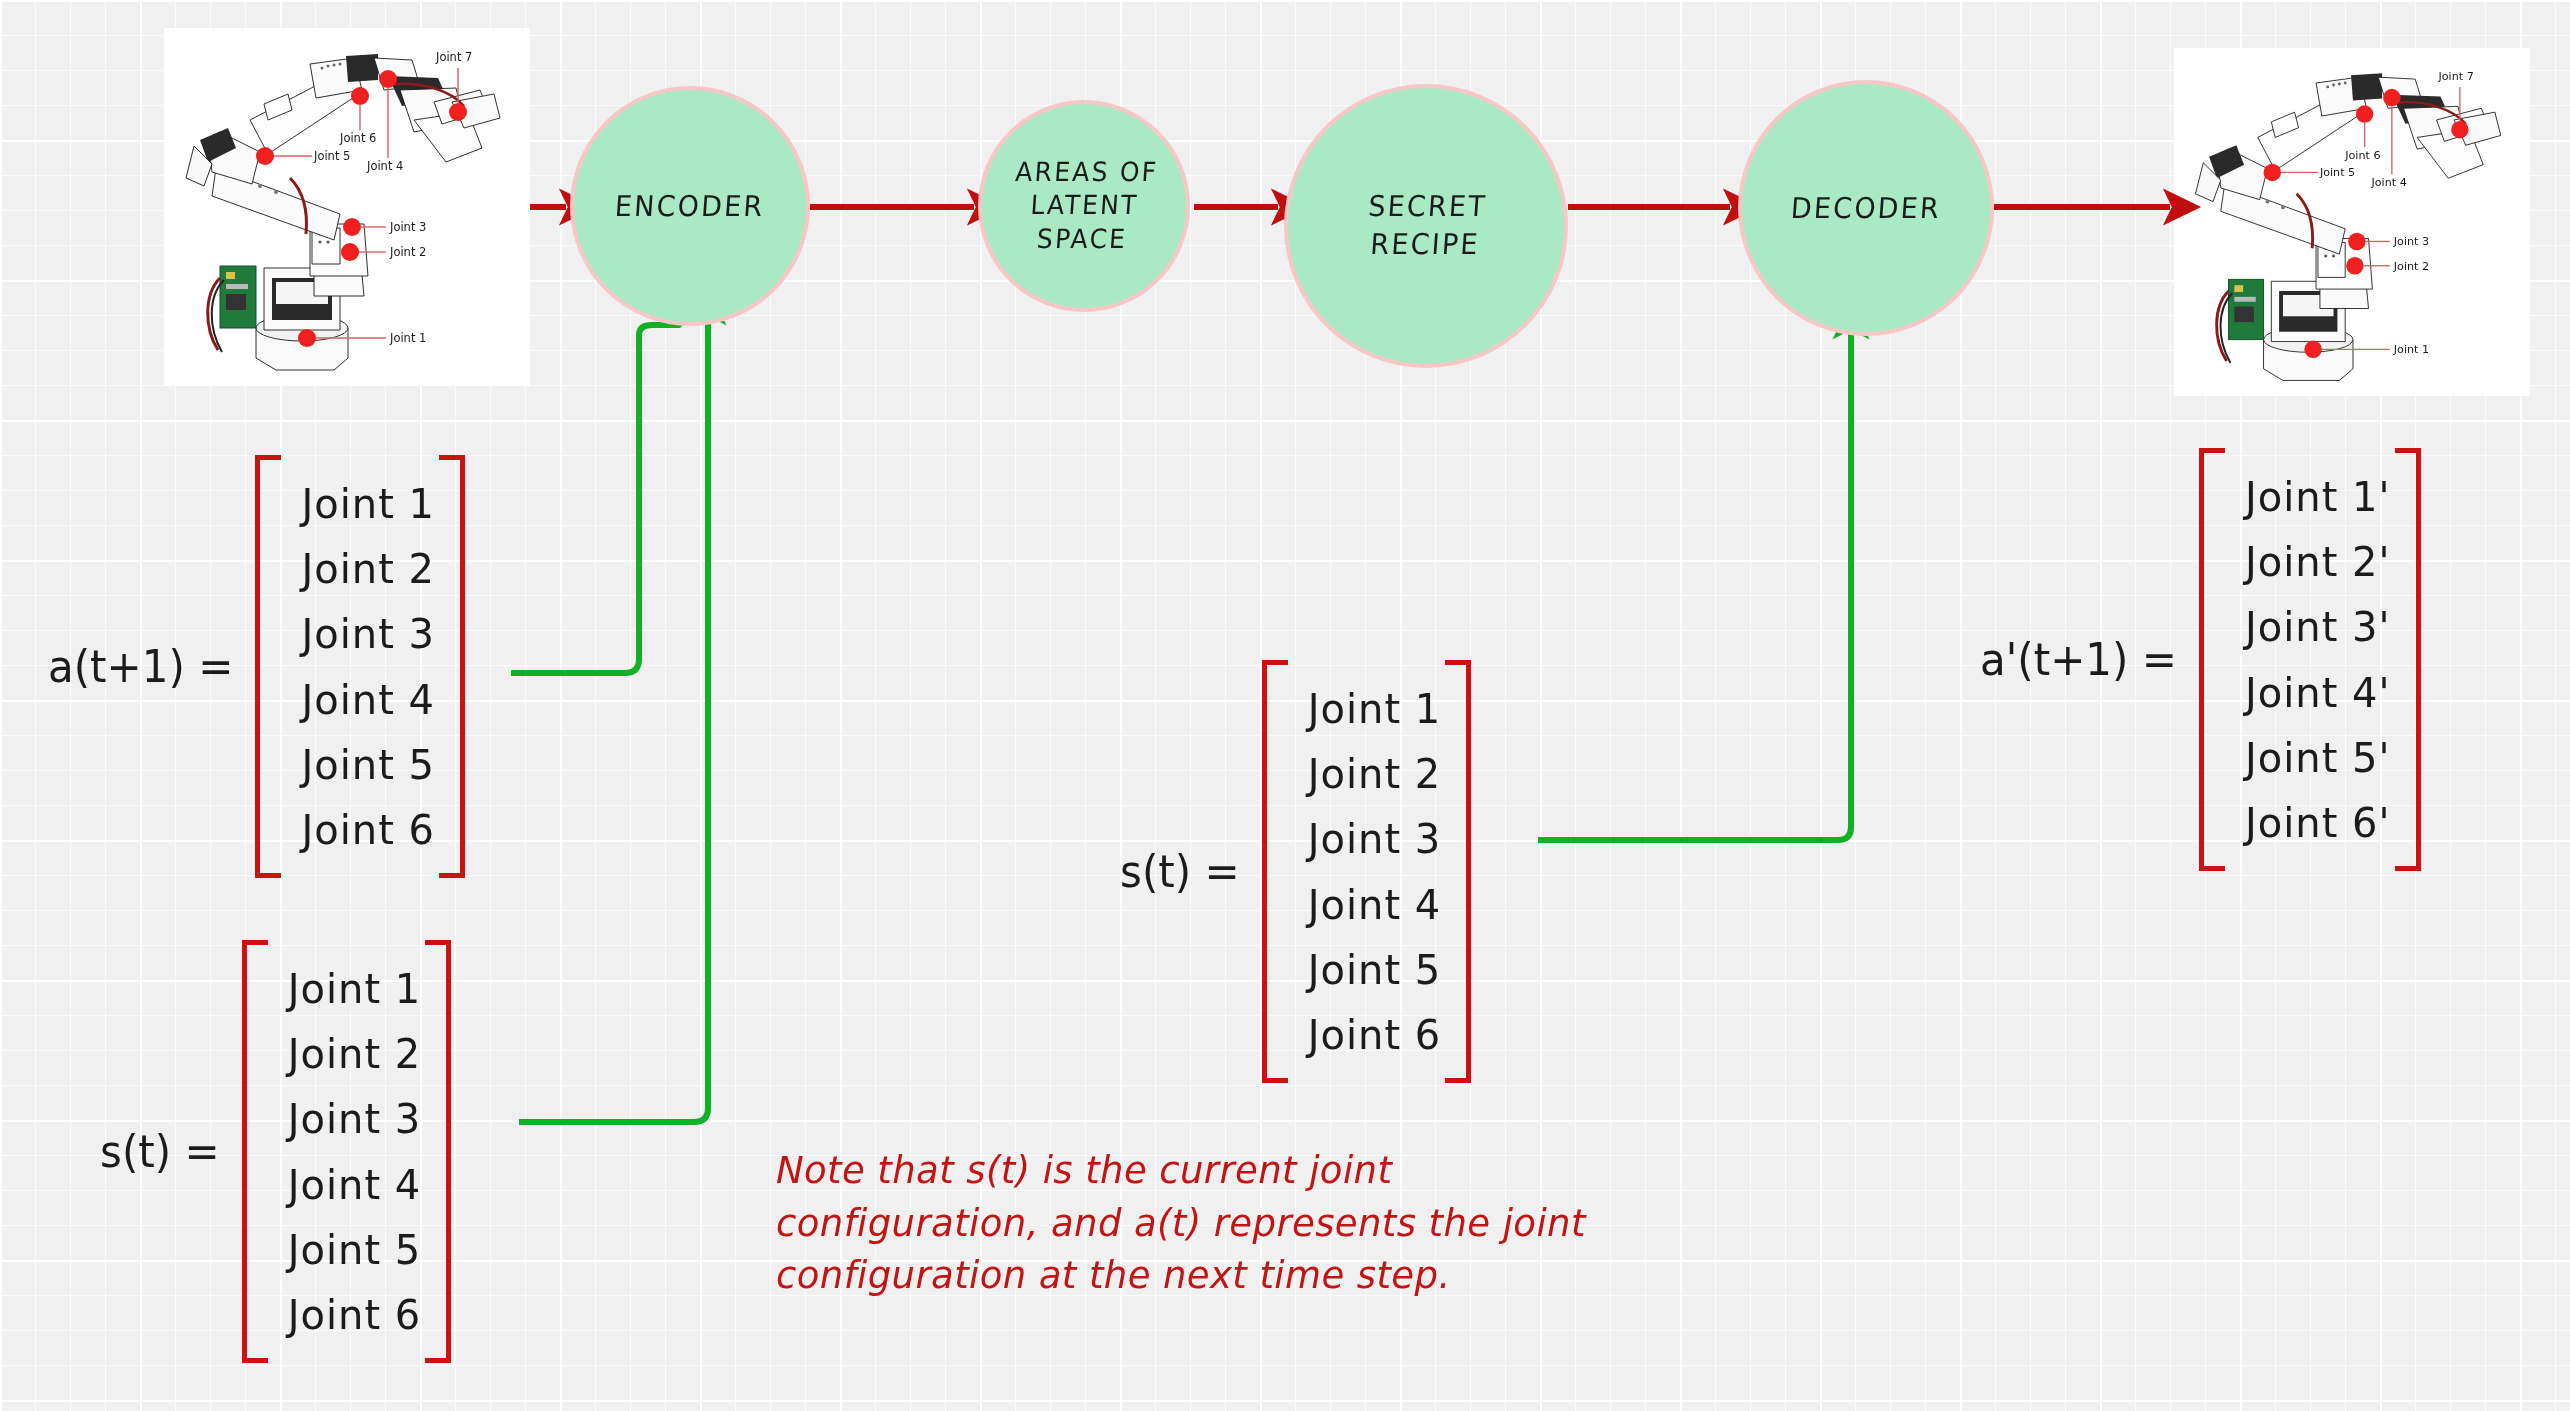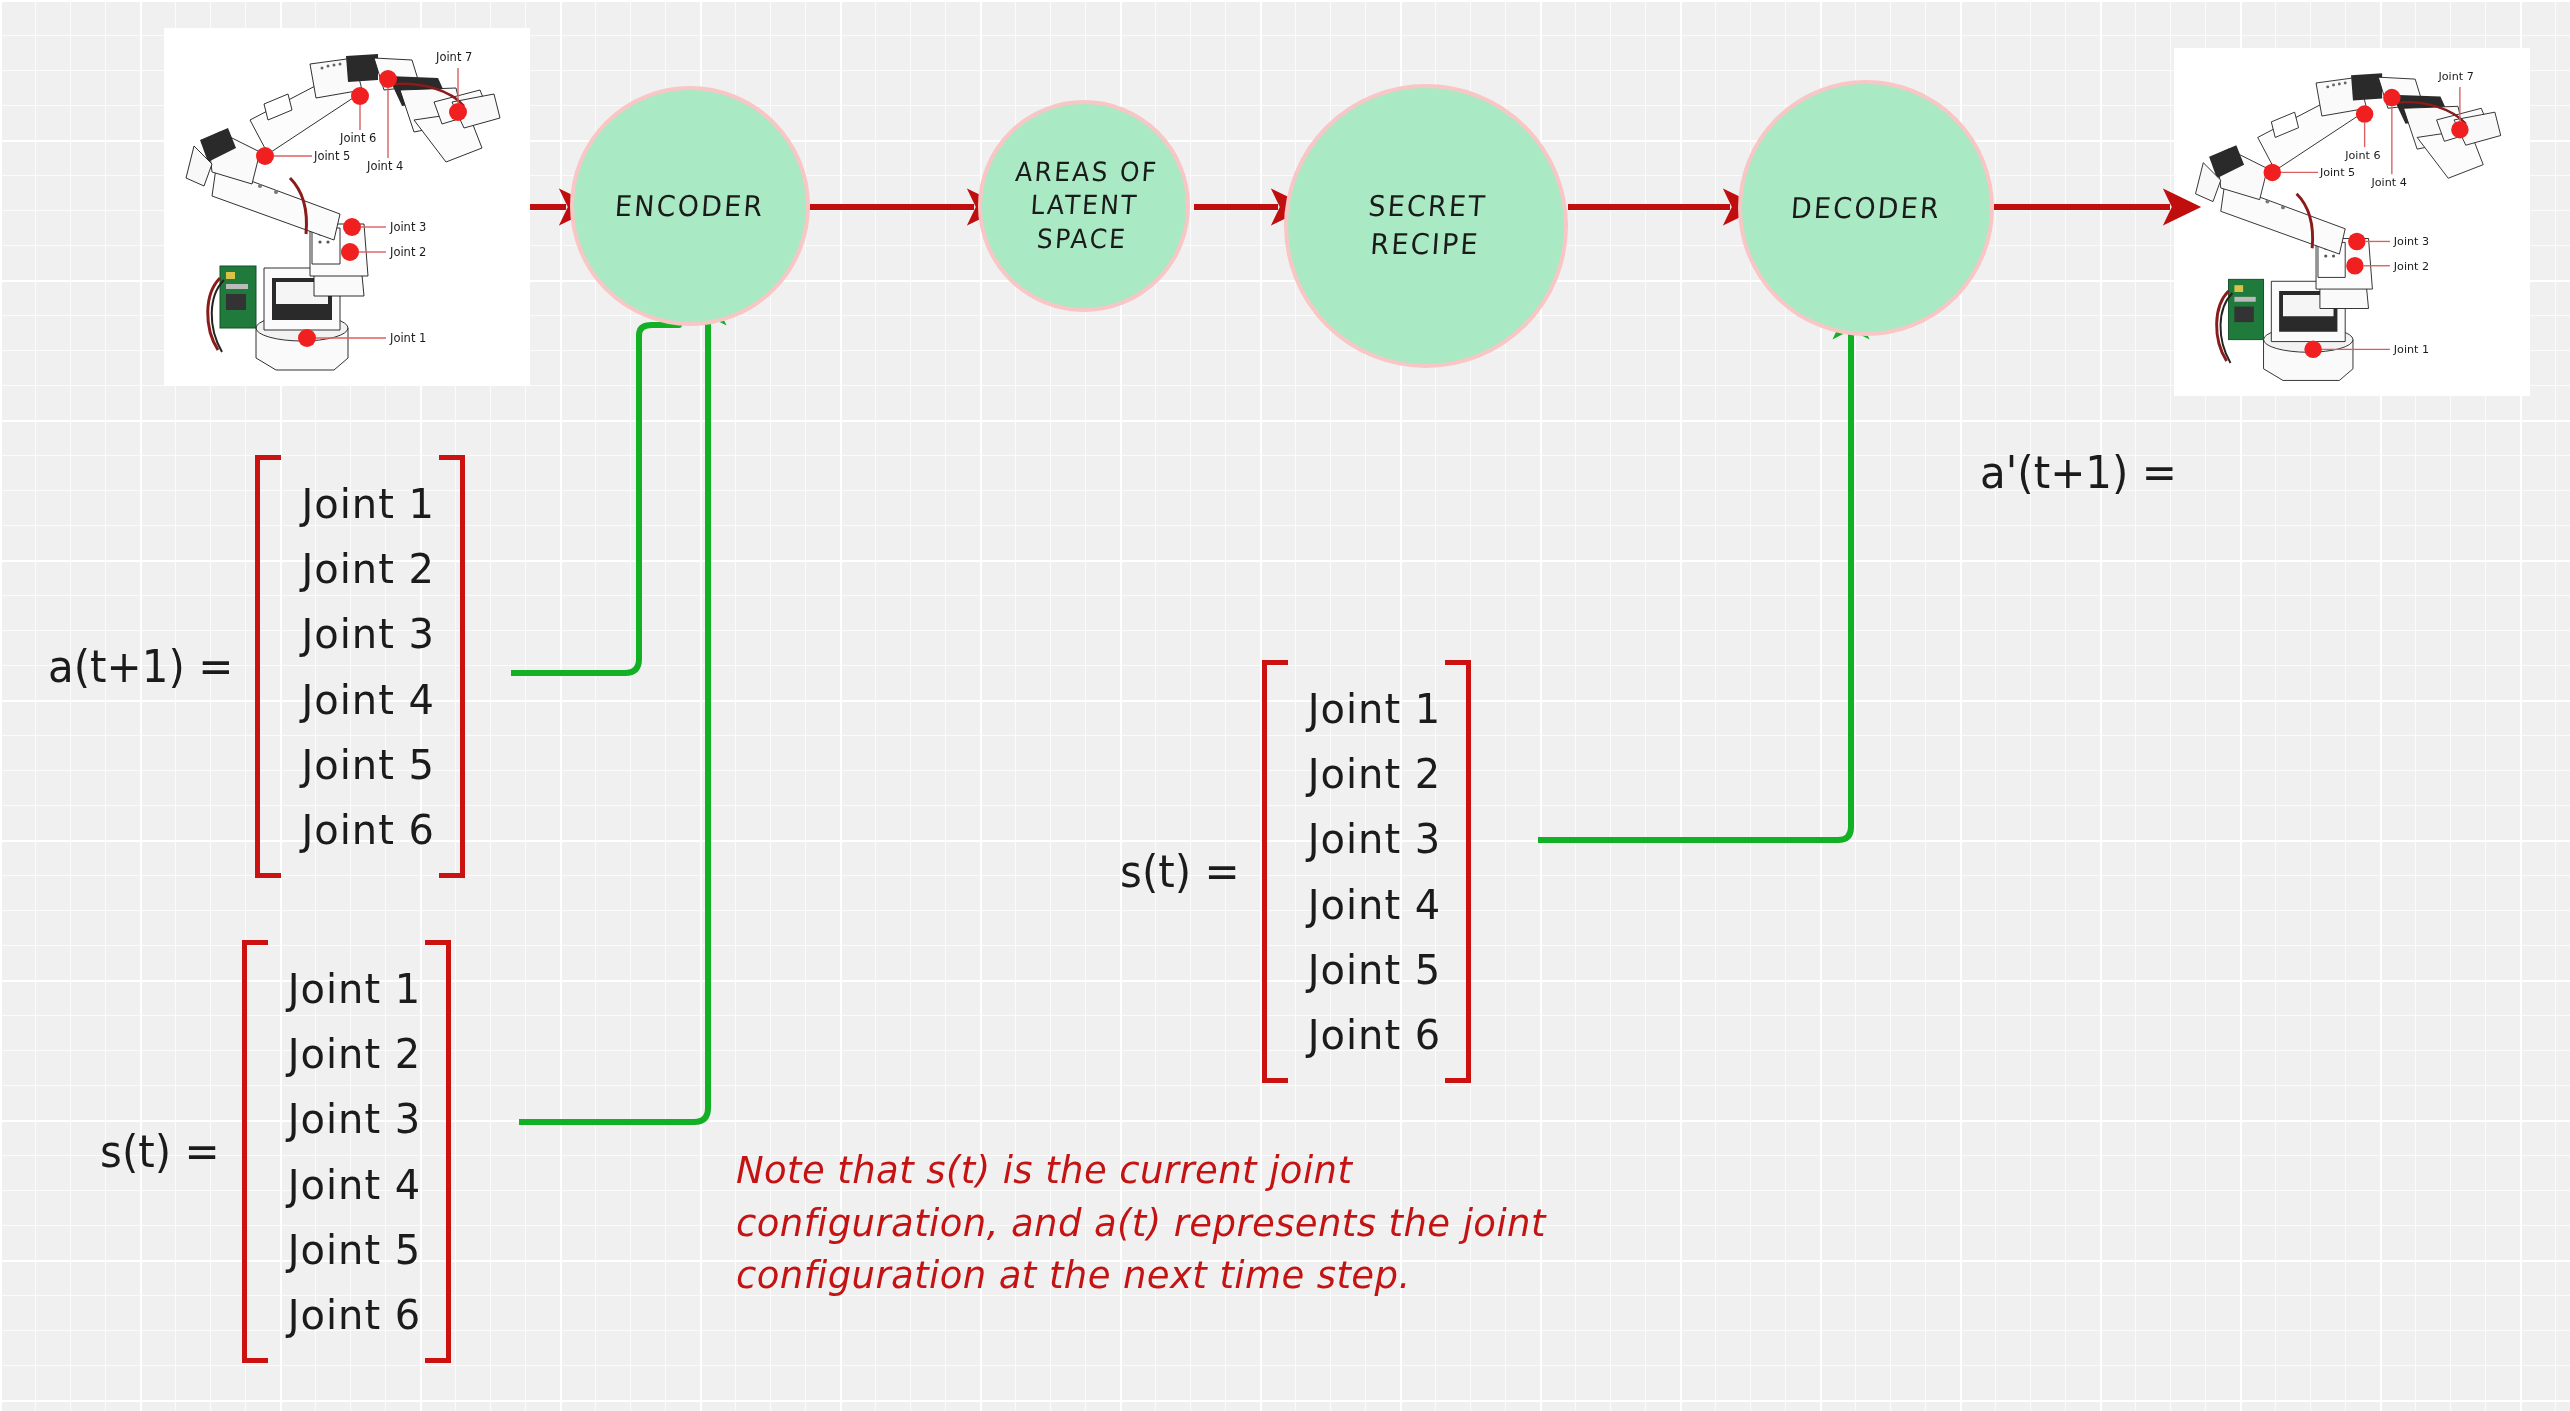--- a/index.html
+++ b/index.html
@@ -369,19 +369,29 @@
         <span class="mat-row">Joint 3</span>
         <span class="mat-row">Joint 4</span>
         <span class="mat-row">Joint 5</span>
         <span class="mat-row">Joint 6</span>
       </div>
     </div>
   </div>
 
   <div class="matrix" style="left:1980px; top:448px;">
     <span class="mat-lhs">a'(t+1) =</span>
-  </div>
-
-  <div class="note" style="left:736px; top:1145px;">Note that s(t) is the current joint
+    <div class="bracket">
+      <div class="mat-rows">
+        <span class="mat-row">Joint 1'</span>
+        <span class="mat-row">Joint 2'</span>
+        <span class="mat-row">Joint 3'</span>
+        <span class="mat-row">Joint 4'</span>
+        <span class="mat-row">Joint 5'</span>
+        <span class="mat-row">Joint 6'</span>
+      </div>
+    </div>
+  </div>
+
+  <div class="note" style="left:776px; top:1145px;">Note that s(t) is the current joint
 configuration, and a(t) represents the joint
 configuration at the next time step.</div>
 
 </div>
 
 </body></html>

